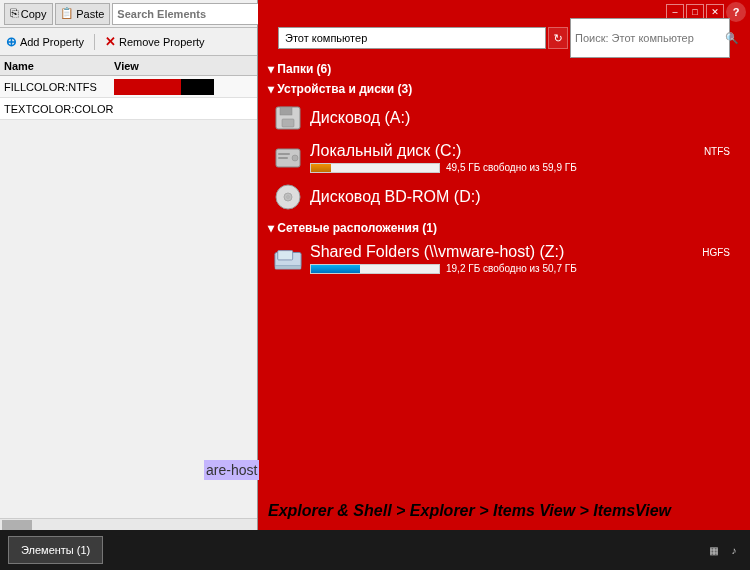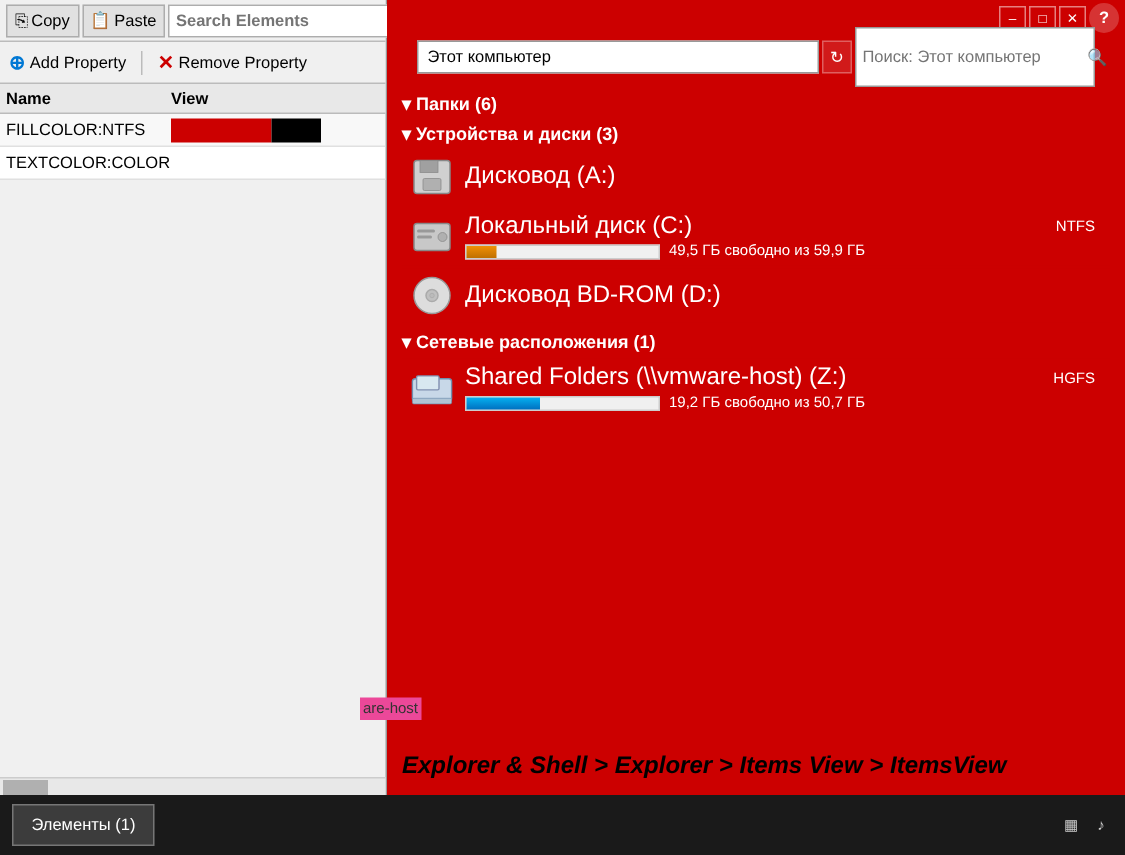--- a/index.html
+++ b/index.html
@@ -340,25 +340,24 @@
       font-weight: bold;
       color: #000;
       font-style: italic;
     }
 
     
     .vmware-label {
       position: absolute;
       bottom: 90px;
       left: 204px;
-      font-size: 10px;
+      font-size: 14px;
       color: #333;
-      background: #ec4899;
+      background: #c4b5fd;
       padding: 2px;
-      margin-left: 36px;
     }
 
     
     .taskbar-right {
       margin-left: auto;
       display: flex;
       align-items: center;
       gap: 4px;
     }
 

